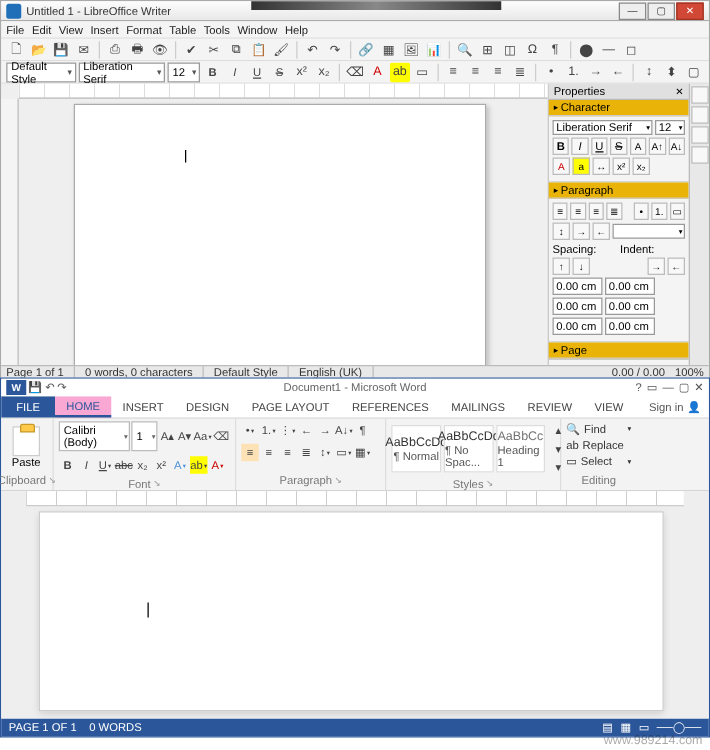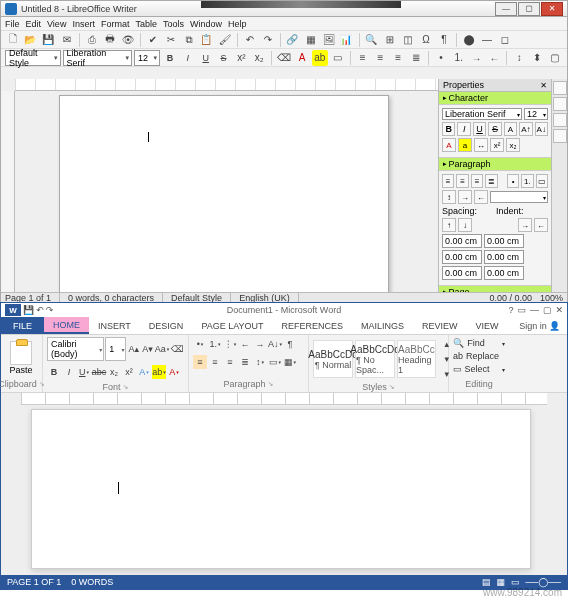--- a/index.html
+++ b/index.html
@@ -12,31 +12,31 @@
 .lo-title-spacer{flex:1;}
 .lo-winbtn{width:22px;height:14px;display:inline-flex;align-items:center;justify-content:center;margin-left:1px;border:1px solid #888;background:#eee;font-size:8px;}
 .lo-winbtn.close{background:#d14836;color:#fff;border-color:#a03020;}
 .lo-menu{height:14px;display:flex;align-items:center;padding:0 4px;gap:6px;background:#f4f4f4;border-bottom:1px solid #ddd;font-size:9px;color:#222;}
 .lo-menu span{cursor:default;}
 .lo-toolbar{height:18px;display:flex;align-items:center;padding:0 4px;gap:2px;background:#f4f4f4;border-bottom:1px solid #ddd;}
 .lo-tool{width:16px;height:16px;border:1px solid transparent;display:inline-flex;align-items:center;justify-content:center;border-radius:2px;font-size:10px;color:#444;}
 .lo-sep{width:1px;height:14px;background:#ccc;margin:0 2px;}
 .lo-combo{height:16px;border:1px solid #999;background:#fff;font-size:9px;padding:0 14px 0 3px;position:relative;display:inline-flex;align-items:center;}
 .lo-combo::after{content:"▾";position:absolute;right:2px;font-size:7px;color:#555;}
-.lo-body{position:absolute;top:66px;left:0;right:0;bottom:10px;display:flex;margin-top:12px;}
+.lo-body{position:absolute;top:66px;left:0;right:0;bottom:10px;display:flex;}
 .lo-editor{flex:1;position:relative;background:#efefef;}
 .lo-ruler-h{position:absolute;top:0;left:14px;right:0;height:12px;background:repeating-linear-gradient(90deg,#ddd 0,#ddd 1px,#fff 1px,#fff 20px);border-bottom:1px solid #bbb;}
 .lo-ruler-v{position:absolute;top:12px;left:0;width:14px;bottom:0;background:#f4f4f4;border-right:1px solid #bbb;}
 .lo-page{position:absolute;top:16px;left:58px;width:330px;height:210px;background:#fff;border:1px solid #aaa;box-shadow:2px 2px 4px rgba(0,0,0,.2);}
 .lo-cursor{position:absolute;top:36px;left:88px;width:1px;height:10px;background:#000;}
 .lo-sidebar{width:113px;background:#f4f4f4;border-left:1px solid #bbb;display:flex;flex-direction:column;font-size:8px;}
 .lo-side-title{background:#e0e0e0;border-bottom:1px solid #bbb;padding:1px 4px;display:flex;align-items:center;}
 .lo-side-title .x{margin-left:auto;font-size:8px;}
 .lo-side-section{border-bottom:1px solid #ccc;}
-.lo-side-header{background:#bef264;padding:1px 4px;border-bottom:1px solid #ccc;display:flex;align-items:center;}
+.lo-side-header{background:#eab308;padding:1px 4px;border-bottom:1px solid #ccc;display:flex;align-items:center;}
 .lo-side-header::before{content:"▸ ";font-size:7px;margin-right:2px;}
 .lo-side-body{padding:3px;}
 .lo-side-row{display:flex;gap:2px;margin-bottom:2px;align-items:center;}
 .lo-small-combo{flex:1;height:12px;border:1px solid #999;background:#fff;font-size:8px;padding:0 10px 0 2px;position:relative;display:flex;align-items:center;}
 .lo-small-combo::after{content:"▾";position:absolute;right:1px;font-size:6px;}
 .lo-side-btn{width:14px;height:14px;border:1px solid #bbb;background:#f8f8f8;display:inline-flex;align-items:center;justify-content:center;font-size:8px;}
 .lo-spin{width:40px;height:14px;border:1px solid #999;background:#fff;font-size:8px;display:flex;align-items:center;padding:0 2px;}
 .lo-tabstrip{width:16px;background:#e8e8e8;border-left:1px solid #bbb;display:flex;flex-direction:column;gap:2px;padding:2px 1px;}
 .lo-tabstrip div{width:14px;height:14px;border:1px solid #bbb;background:#f8f8f8;}
 .lo-status{position:absolute;bottom:0;left:0;right:0;height:10px;background:#e8e8e8;border-top:1px solid #bbb;display:flex;align-items:center;font-size:8px;color:#333;padding:0 4px;gap:8px;}
@@ -82,21 +82,21 @@
 .wm{position:absolute;bottom:2px;right:6px;font-size:10px;color:rgba(0,0,0,.35);}
 .overlay-gradient{position:absolute;top:0;left:200px;width:200px;height:7px;background:linear-gradient(90deg,#333,#888,#333);pointer-events:none;}
 </style>
 </head>
 <body>
 
 <div class="lo">
   <div class="overlay-gradient"></div>
   <div class="lo-title">
     <div class="lo-title-icon"></div>
-    <span>Untitled 8 - LibreOffice Writer</span>
+    <span>Untitled 1 - LibreOffice Writer</span>
     <div class="lo-title-spacer"></div>
     <div class="lo-winbtn">—</div>
     <div class="lo-winbtn">▢</div>
     <div class="lo-winbtn close">✕</div>
   </div>
   <div class="lo-menu">
     <span>File</span>
     <span>Edit</span>
     <span>View</span>
     <span>Insert</span>

